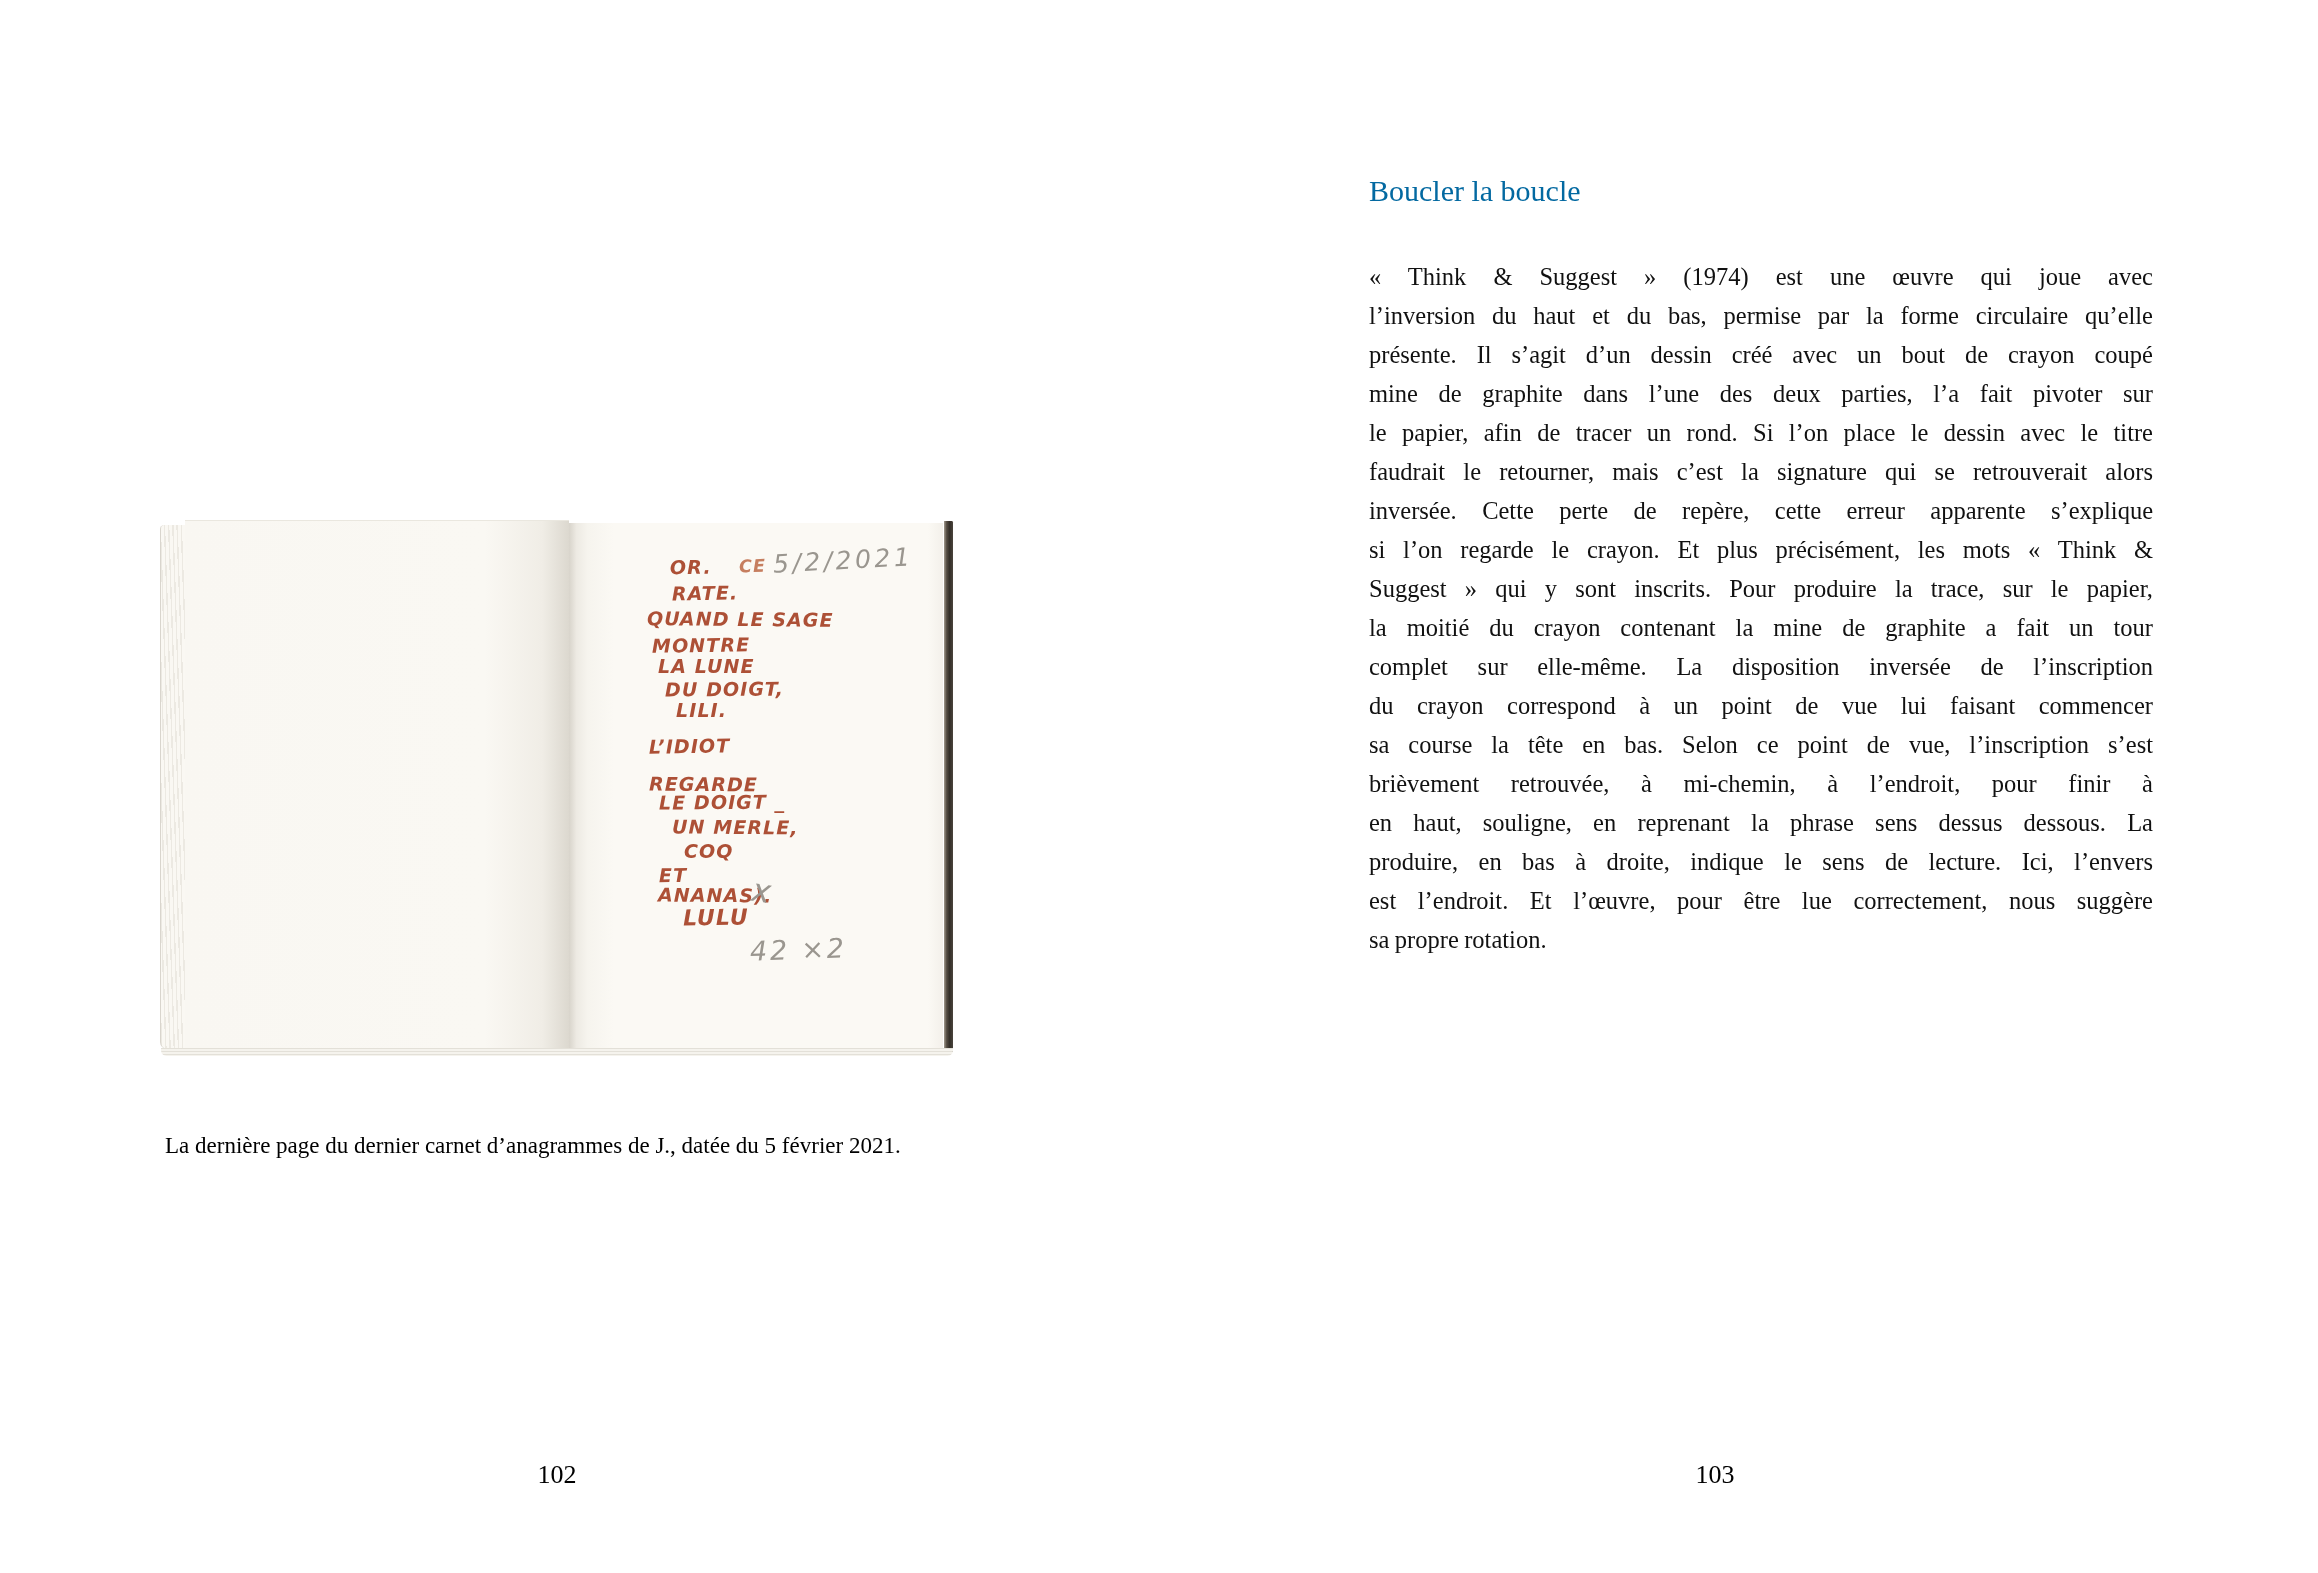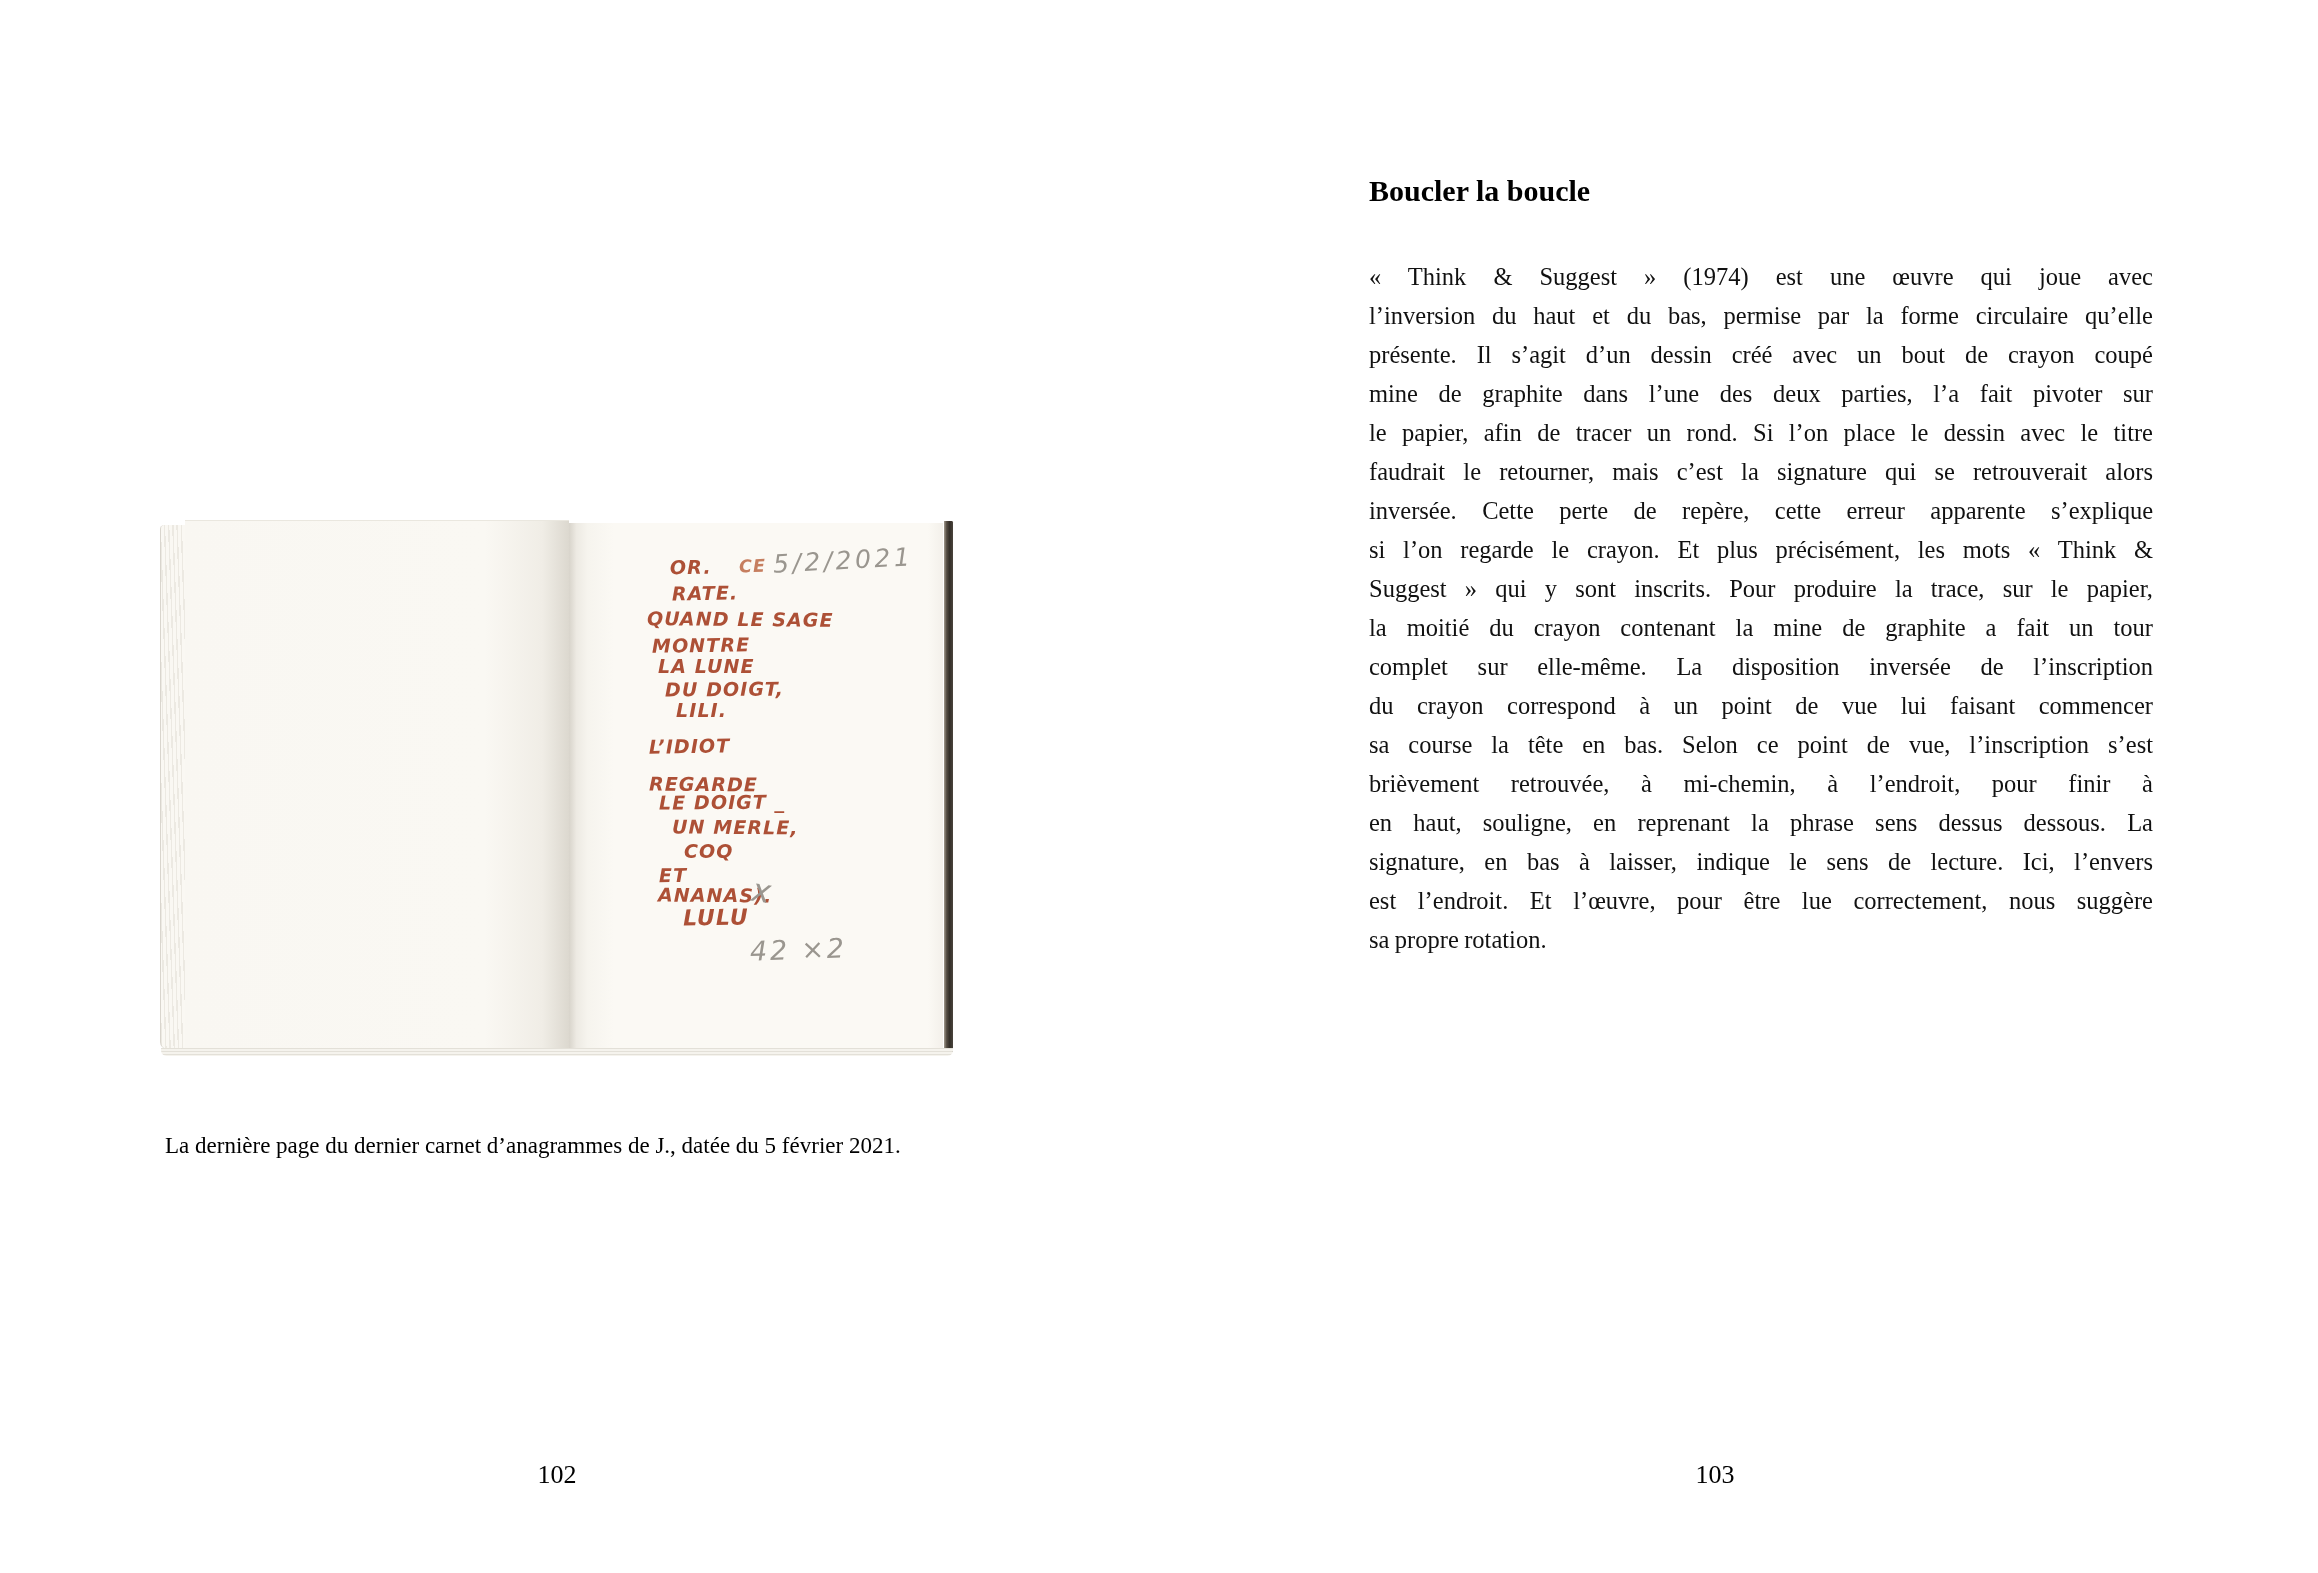--- a/index.html
+++ b/index.html
@@ -72,21 +72,21 @@
   .folio{
     top:1460px;width:140px;
     font-size:26px;text-align:center;color:#000;
   }
   .folio-left{left:487px;}
   .folio-right{left:1645px;}
 
   
   .chapter-title{
     left:1369px;top:174px;
-    font-size:30px;font-weight:bold;color:#000000;
+    font-size:30px;font-weight:normal;color:#0369a1;
     white-space:nowrap;
   }
   .body-col{
     left:1369px;top:257px;width:784px;
     font-size:24.5px;line-height:39px;
     word-spacing:-0.7px;color:#111;
   }
   .body-col .bline{
     text-align:justify;
     text-align-last:justify;
@@ -154,21 +154,21 @@
     <div class="bline">faudrait le retourner, mais c’est la signature qui se retrouverait alors</div>
     <div class="bline">inversée. Cette perte de repère, cette erreur apparente s’explique</div>
     <div class="bline">si l’on regarde le crayon. Et plus précisément, les mots « Think &amp;</div>
     <div class="bline">Suggest » qui y sont inscrits. Pour produire la trace, sur le papier,</div>
     <div class="bline">la moitié du crayon contenant la mine de graphite a fait un tour</div>
     <div class="bline">complet sur elle-même. La disposition inversée de l’inscription</div>
     <div class="bline">du crayon correspond à un point de vue lui faisant commencer</div>
     <div class="bline">sa course la tête en bas. Selon ce point de vue, l’inscription s’est</div>
     <div class="bline">brièvement retrouvée, à mi-chemin, à l’endroit, pour finir à</div>
     <div class="bline">en haut, souligne, en reprenant la phrase sens dessus dessous. La</div>
-    <div class="bline">signature, en bas à laisser, indique le sens de lecture. Ici, l’envers</div>
+    <div class="bline">produire, en bas à droite, indique le sens de lecture. Ici, l’envers</div>
     <div class="bline">est l’endroit. Et l’œuvre, pour être lue correctement, nous suggère</div>
     <div class="bline last">sa propre rotation.</div>
   </div>
 
   <div class="abs folio folio-right">103</div>
 
 </div>
 
 
 </body></html>

